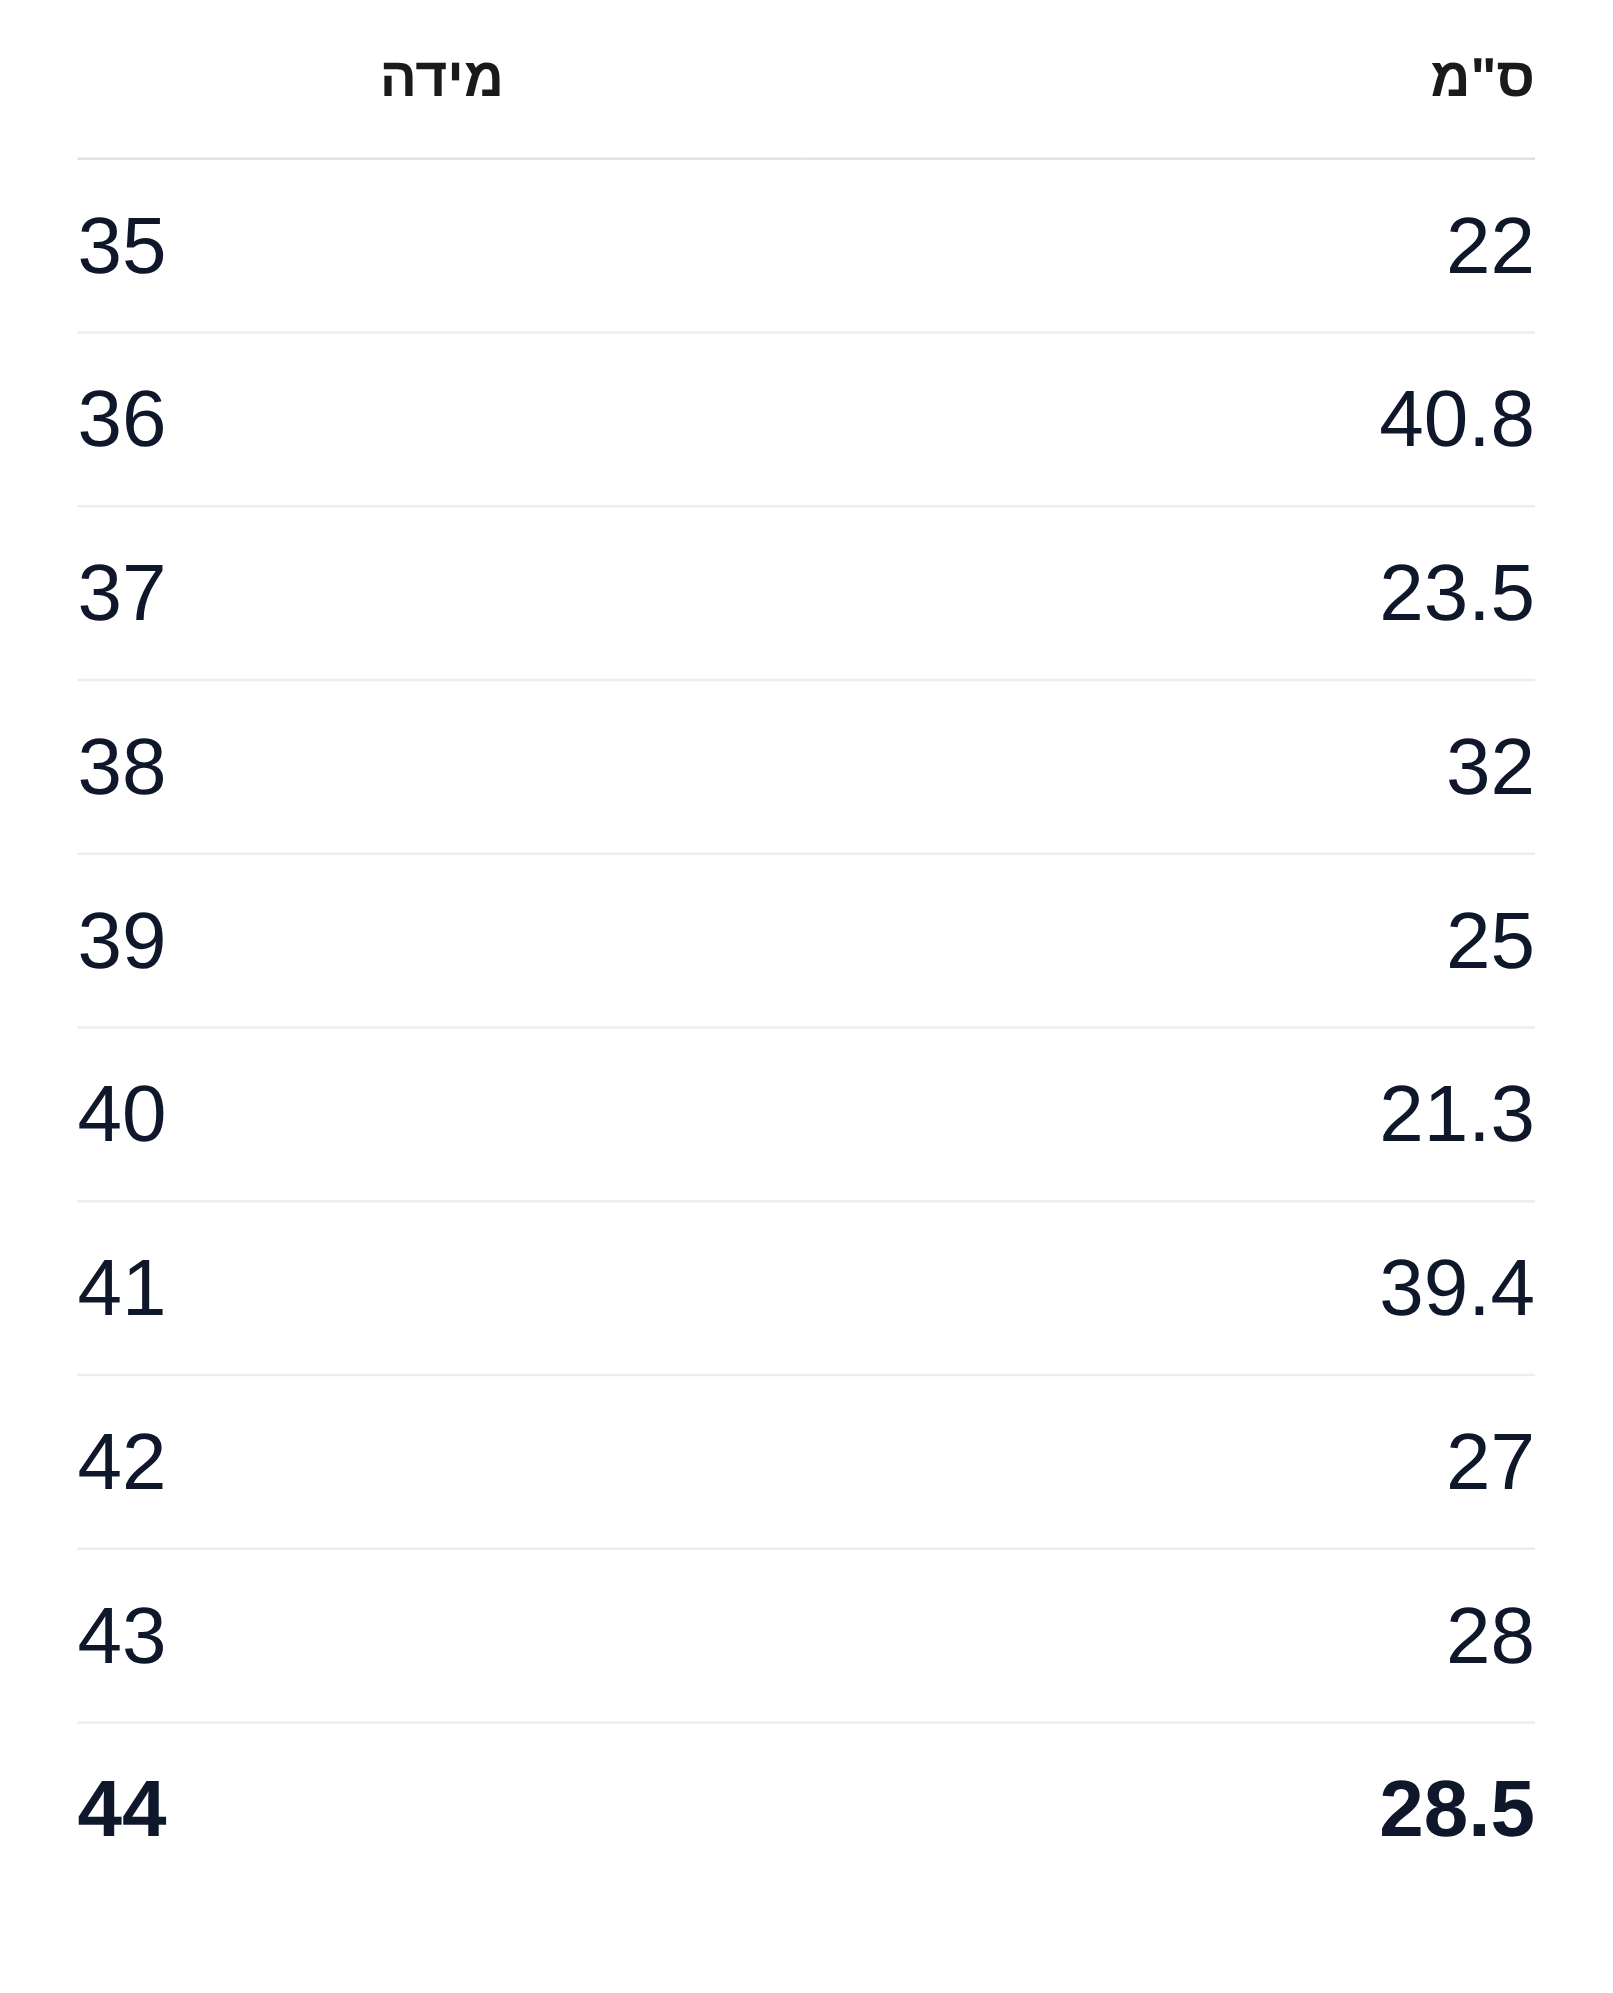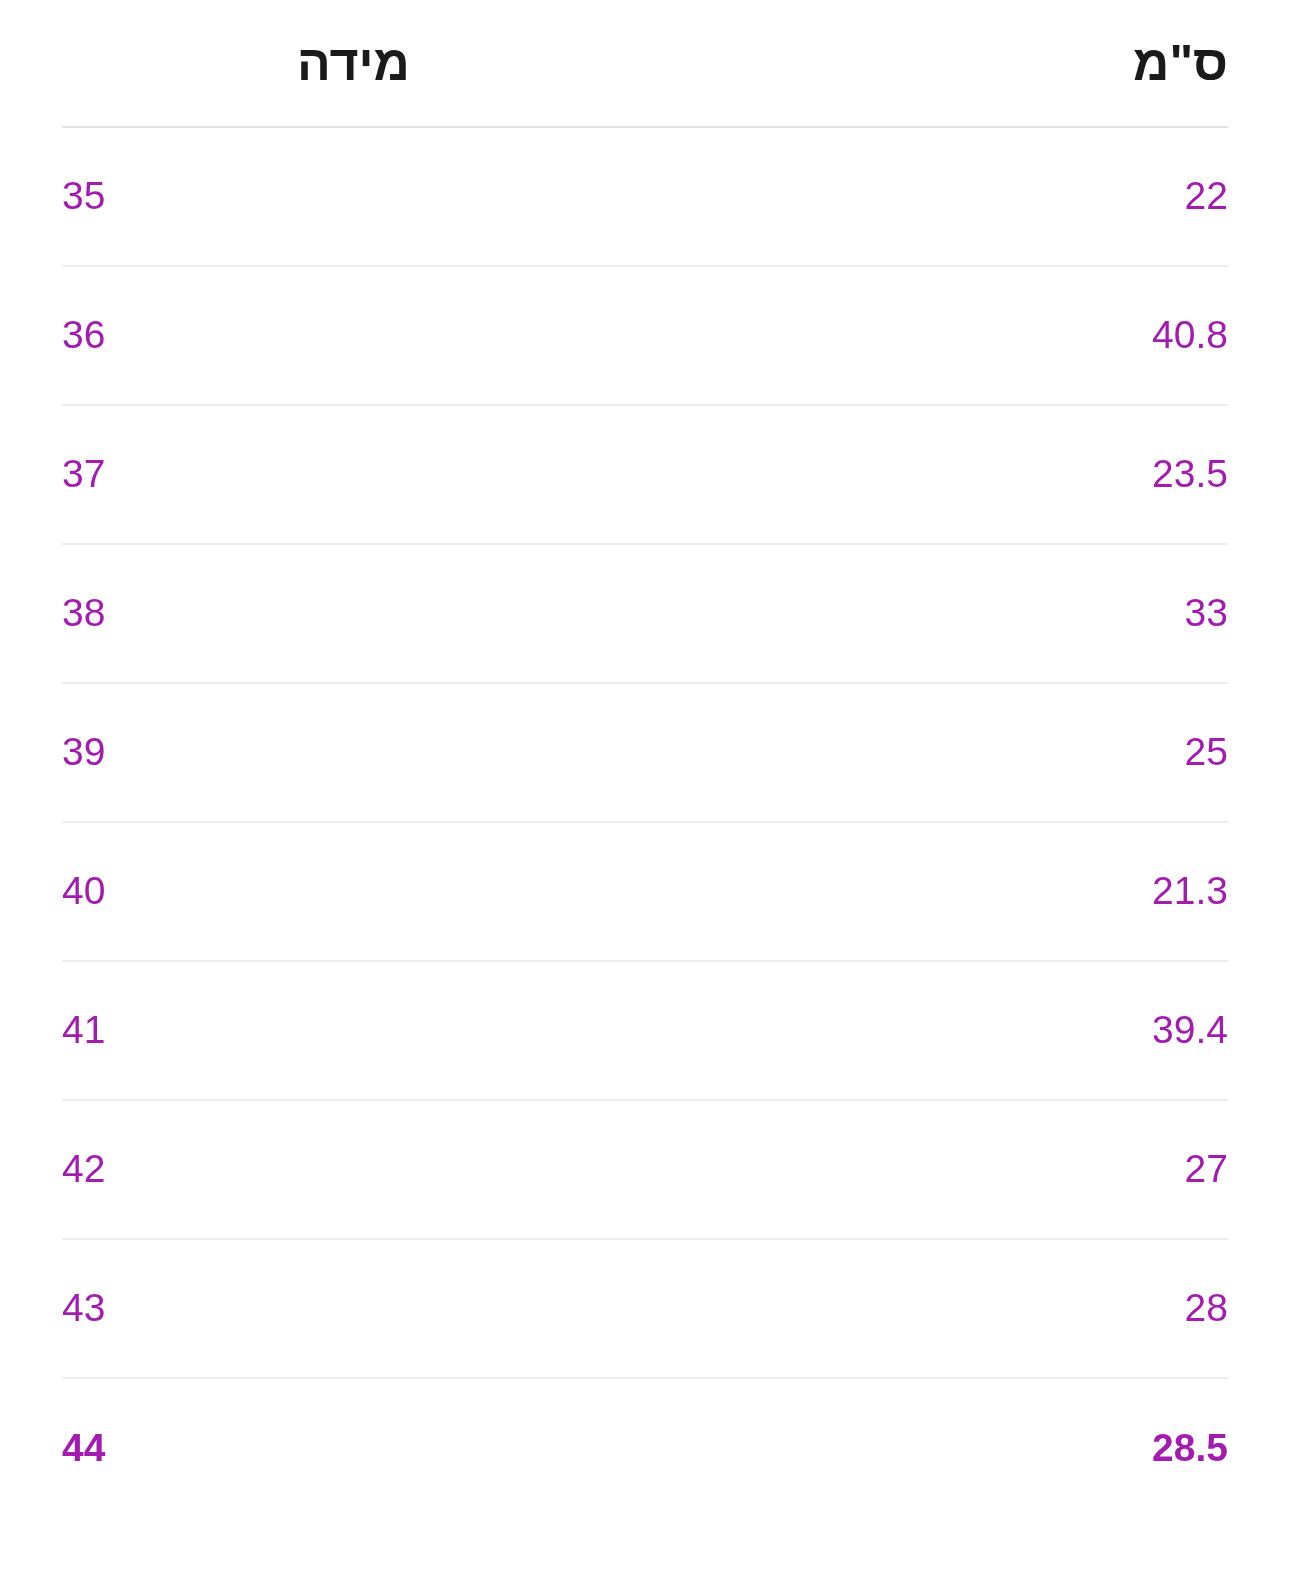--- a/index.html
+++ b/index.html
@@ -33,21 +33,21 @@
   }
 
   
   table.size-table thead th {
     padding: 0;
     border: 0;
     border-bottom: 2px solid #e2e2e2;
     height: 127px;
     vertical-align: middle;
     font-weight: bold;
-    font-size: 50px;
+    font-size: 44px;
     line-height: 1.05;
     color: #1a1a1a;
     white-space: nowrap;
   }
 
   th.col-cm {
     width: 583px;
     text-align: right;
     padding-right: 25px;
     box-sizing: border-box;
@@ -61,23 +61,23 @@
   }
 
   
   table.size-table tbody td {
     padding: 0;
     border: 0;
     border-bottom: 2px solid #ededed;
     height: 139px;
     vertical-align: middle;
     font-weight: normal;
-    font-size: 39px;
+    font-size: 64px;
     line-height: 1.05;
-    color: #a21caf;
+    color: #0f172a;
     white-space: nowrap;
     direction: ltr;
   }
 
   table.size-table tbody tr:last-child td {
     border-bottom: 0;
     font-weight: bold;
   }
 
   td.cell-cm {
@@ -112,21 +112,21 @@
         </tr>
         <tr class="data-row">
           <td class="cell-cm">40.8</td>
           <td class="cell-size">36</td>
         </tr>
         <tr class="data-row">
           <td class="cell-cm">23.5</td>
           <td class="cell-size">37</td>
         </tr>
         <tr class="data-row">
-          <td class="cell-cm">33</td>
+          <td class="cell-cm">32</td>
           <td class="cell-size">38</td>
         </tr>
         <tr class="data-row">
           <td class="cell-cm">25</td>
           <td class="cell-size">39</td>
         </tr>
         <tr class="data-row">
           <td class="cell-cm">21.3</td>
           <td class="cell-size">40</td>
         </tr>

